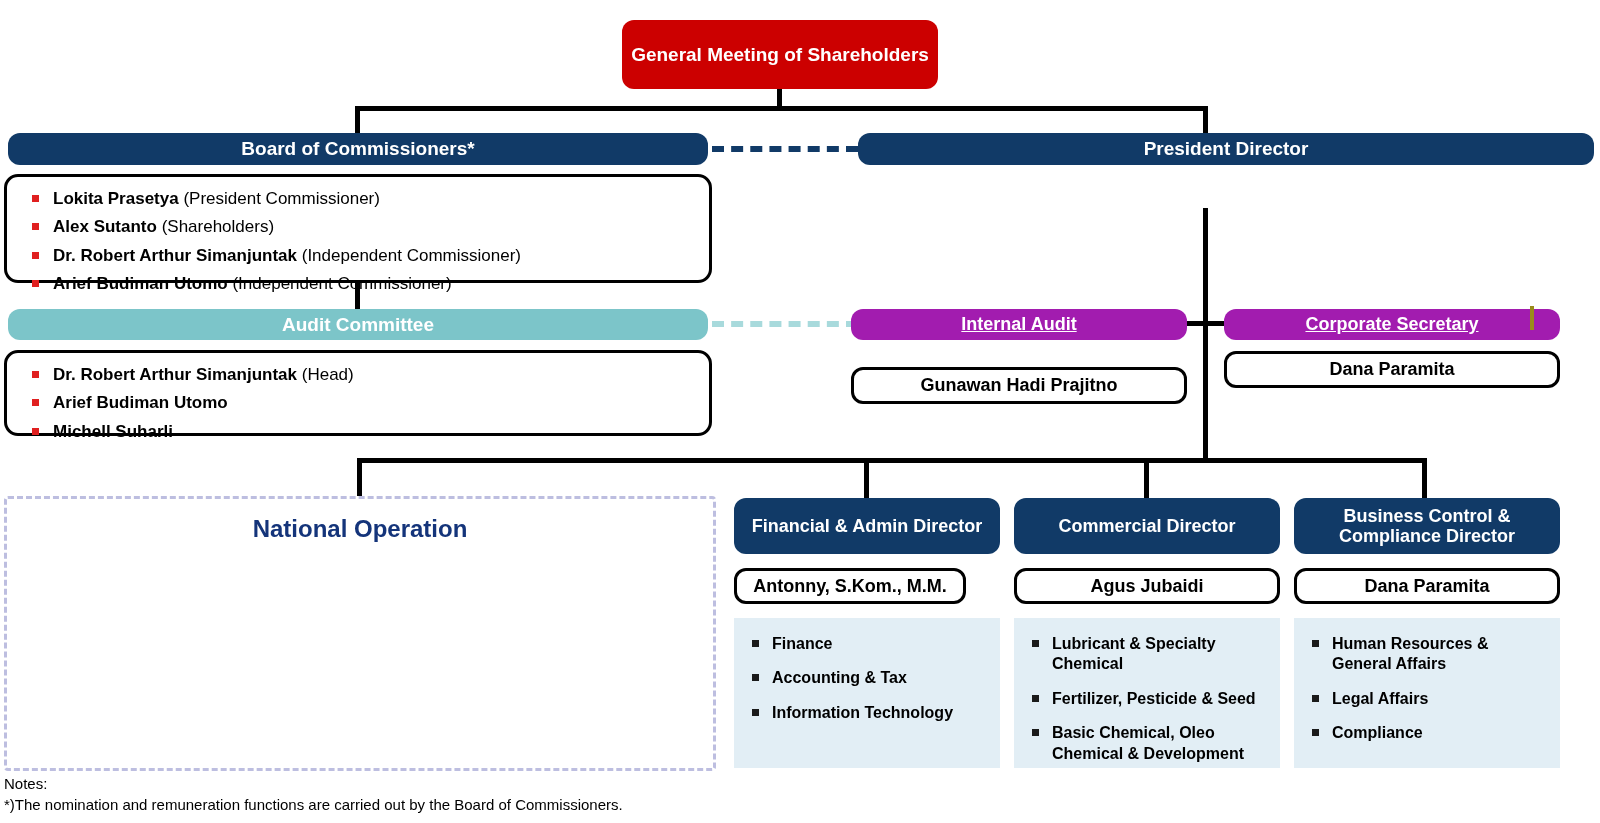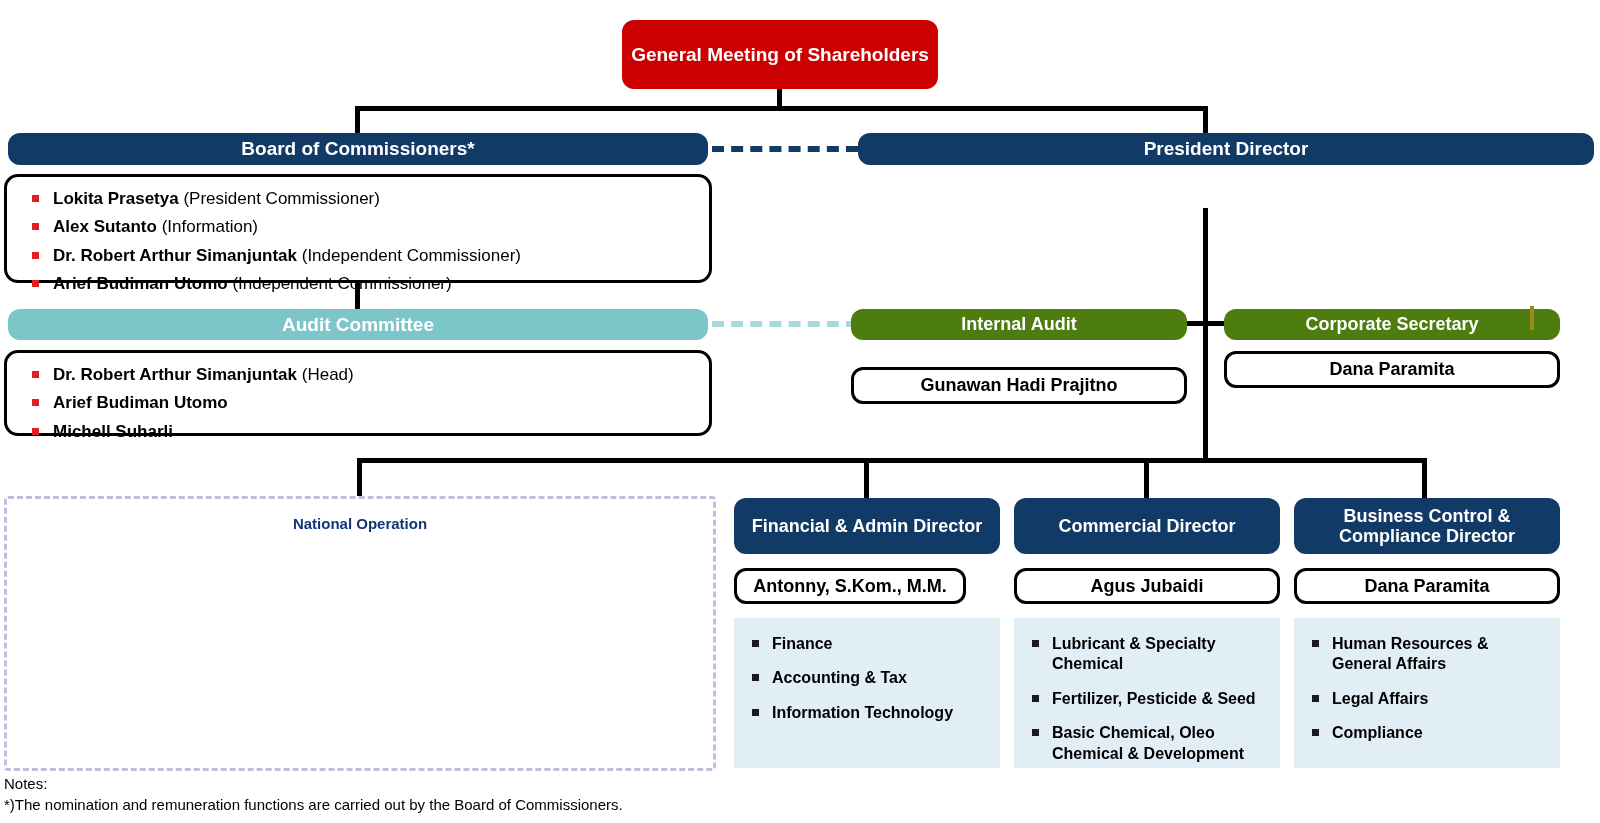--- a/index.html
+++ b/index.html
@@ -18,21 +18,21 @@
     text-align: center;
     color: #ffffff;
     font-weight: bold;
     border-radius: 12px;
     line-height: 1.12;
     z-index: 5;
   }
   .hdr.navy  { background: #113A67; }
   .hdr.red   { background: #CC0000; }
   .hdr.teal  { background: #7CC5C9; }
-  .hdr.gray  { background: #4d7c0f; }
+  .hdr.gray  { background: #a21caf; text-decoration: underline; }
 
   .namebox {
     position: absolute;
     display: flex; align-items: center; justify-content: center;
     background: #ffffff;
     border: 3px solid #000000;
     border-radius: 12px;
     font-weight: bold;
     color: #000000;
     text-align: center;
@@ -72,21 +72,21 @@
     border: 3px dashed #BDBEE0;
     border-radius: 4px;
     background: #ffffff;
     z-index: 4;
   }
   .group-title {
     position: absolute;
     width: 100%; text-align: center;
     color: #14347A;
     font-weight: bold;
-    font-size: 15px;
+    font-size: 24px;
   }
   .opbox {
     position: absolute;
     display: flex; align-items: center; justify-content: center;
     text-align: center;
     border-radius: 6px;
     font-weight: bold;
     font-size: 16.5px;
     color: #000000;
     line-height: 1.25;
@@ -174,21 +174,21 @@
   <div class="hdr red" style="left:622px; top:20px; width:316px; height:69px; font-size:19px;">
     <span>General Meeting of Shareholders</span>
   </div>
 
   <div class="hdr navy" style="left:8px; top:133px; width:700px; height:32px; font-size:19px;">
     <span>Board of Commissioners*</span>
   </div>
   <div class="listbox" style="left:4px; top:174px; width:708px; height:109px;">
     <ul>
       <li><b>Lokita Prasetya</b><span> (President Commissioner)</span></li>
-      <li><b>Alex Sutanto</b><span> (Information)</span></li>
+      <li><b>Alex Sutanto</b><span> (Shareholders)</span></li>
       <li><b>Dr. Robert Arthur Simanjuntak</b><span> (Independent Commissioner)</span></li>
       <li><b>Arief Budiman Utomo</b><span> (Independent Commissioner)</span></li>
     </ul>
   </div>
 
   <div class="hdr navy" style="left:858px; top:133px; width:736px; height:32px; font-size:19px;">
     <span>President Director</span>
   </div>
 
   <div class="hdr teal" style="left:8px; top:309px; width:700px; height:31px; font-size:19px;">

